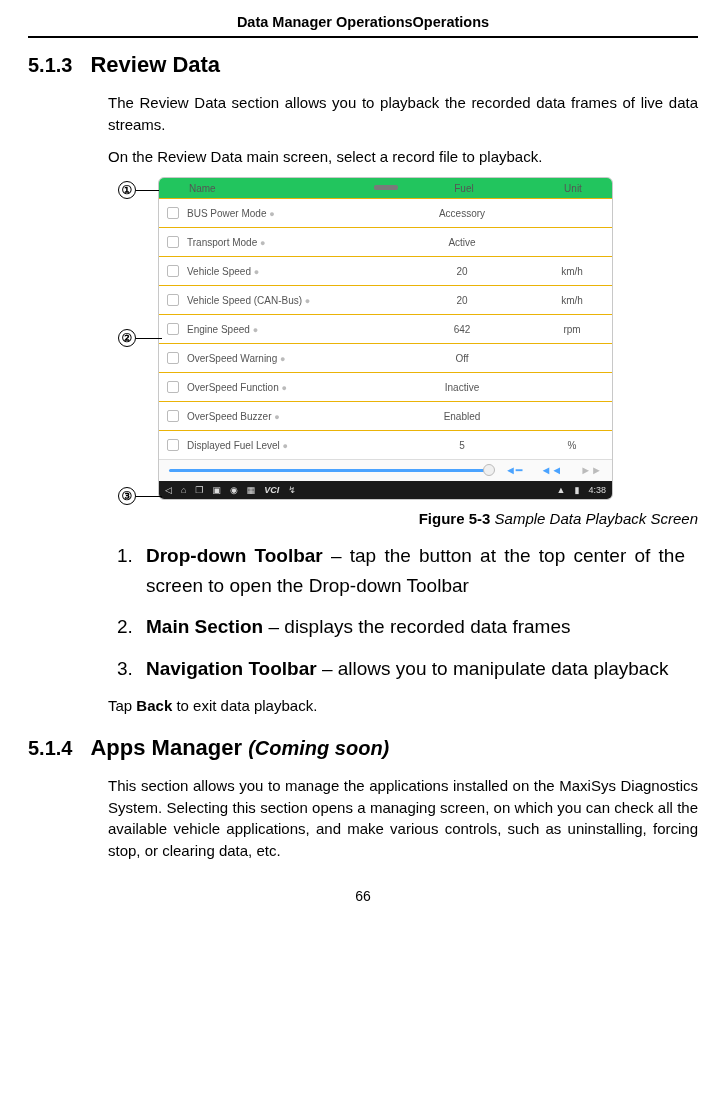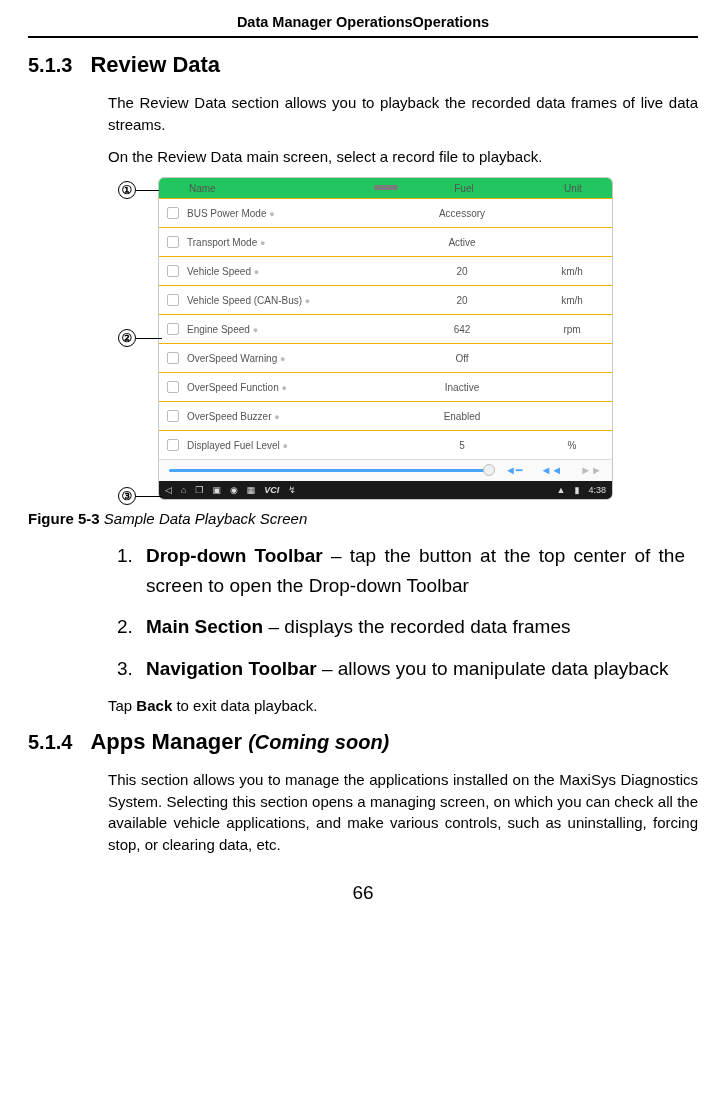--- a/index.html
+++ b/index.html
@@ -36,40 +36,40 @@
   .h3 .num { font-size: 20px; font-weight: bold; }
   .h3 .title { font-size: 22px; font-weight: bold; }
   .h3 .suffix { font-size: 20px; font-weight: bold; font-style: italic; }
   .para {
     font-size: 15px;
     line-height: 1.45;
     margin: 8px 0 10px 80px;
     text-align: justify;
   }
   .figcap {
-    text-align: left;
+    text-align: right;
     font-size: 15px;
     margin: 10px 0 14px 0;
   }
   .figcap .bold { font-weight: bold; }
   .figcap .ital { font-style: italic; }
   ol.numlist {
     margin: 8px 13px 8px 80px;
     padding-left: 30px;
     font-size: 19px;
   }
   ol.numlist li {
     margin-bottom: 12px;
     padding-left: 8px;
     line-height: 1.55;
     text-align: justify;
   }
   .pnum {
     text-align: center;
-    font-size: 19px;
+    font-size: 14px;
     margin-top: 26px;
   }
   
   .shot-wrap {
     margin: 8px auto 0 auto;
     width: 500px;
     position: relative;
   }
   .shot {
     width: 455px;
@@ -279,21 +279,21 @@
   </div>
 
   <ol class="numlist">
     <li><b>Drop-down Toolbar</b><span> – tap the button at the top center of the screen to open the Drop-down Toolbar</span></li>
     <li><b>Main Section</b><span> – displays the recorded data frames</span></li>
     <li><b>Navigation Toolbar</b><span> – allows you to manipulate data playback</span></li>
   </ol>
 
   <p class="para"><span>Tap </span><b>Back</b><span> to exit data playback.</span></p>
 
-  <div class="h3" style="margin-top:12px">
+  <div class="h3" style="margin-top:18px">
     <span class="num">5.1.4</span>
     <span>
       <span class="title">Apps Manager </span><span class="suffix">(Coming soon)</span>
     </span>
   </div>
 
   <p class="para">This section allows you to manage the applications installed on the MaxiSys Diagnostics System. Selecting this section opens a managing screen, on which you can check all the available vehicle applications, and make various controls, such as uninstalling, forcing stop, or clearing data, etc.</p>
 
   <div class="pnum">66</div>
 </div>

